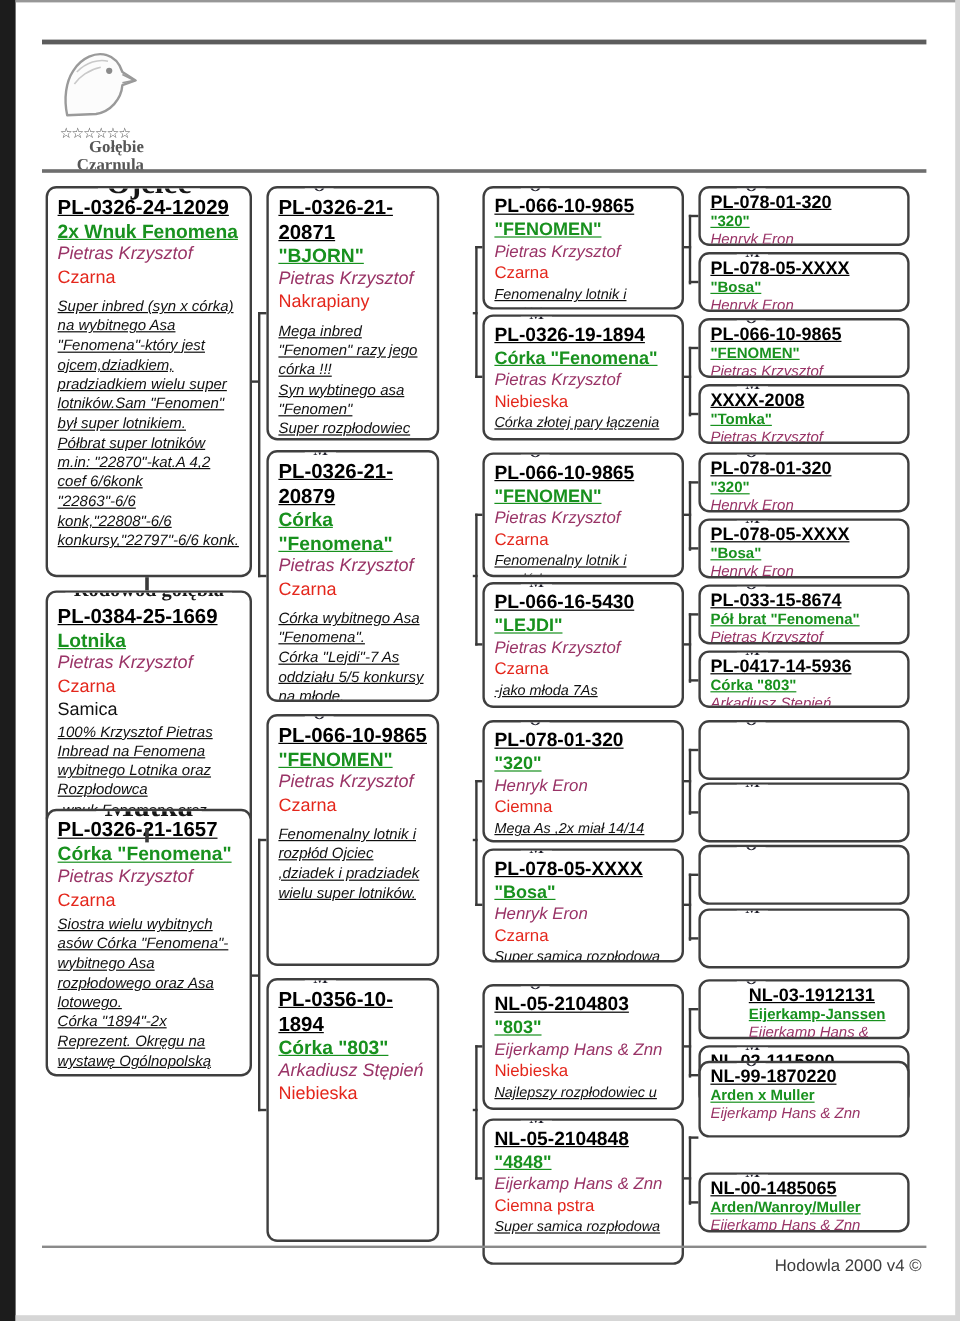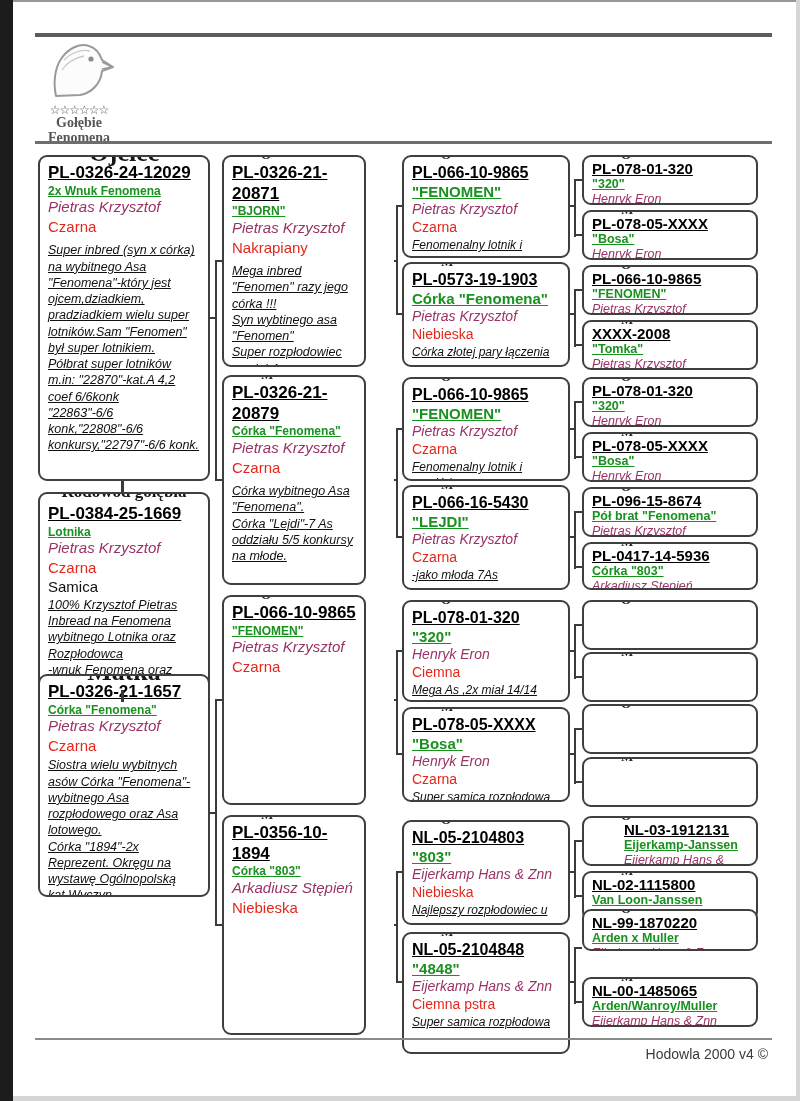--- a/index.html
+++ b/index.html
@@ -12,42 +12,42 @@
   .edge-bottom{position:absolute;left:13px;bottom:0;width:787px;height:5px;background:#d6d6d6;}
 
   .hr{position:absolute;background:#5c5c5c;}
   .hr1{left:35px;top:33px;width:737px;height:4px;}
   .hr2{left:35px;top:141px;width:737px;height:3px;background:#6e6e6e;}
   .hr3{left:35px;top:1038px;width:737px;height:2px;background:#8a8a8a;}
 
   
   .logo{position:absolute;left:38px;top:38px;width:82px;text-align:center;color:#5f5f5f;}
   .logo .stars{font-size:12px;letter-spacing:-1px;color:#4f4f4f;line-height:1;}
-  .logo .lg{font-family:"Liberation Serif",serif;font-weight:bold;font-size:14px;line-height:1.05;color:#565656;}
+  .logo .lg{font-family:"Liberation Serif",serif;font-weight:bold;font-size:14px;line-height:1.05;color:#565656;text-align:right;}
   h1.title{position:absolute;left:120px;top:40px;margin:0;font-size:29px;font-weight:bold;
            text-decoration:underline;letter-spacing:.2px;color:#0b0b0b;}
   .addr{position:absolute;left:121px;top:88px;font-size:16px;line-height:1.28;color:#1d1d1d;}
 
   
   .box{position:absolute;border:2px solid #3f3f3f;border-radius:9px;background:#fff;
        padding:6px 8px 4px 8px;box-sizing:border-box;overflow:hidden;}
   .col1{left:38px;width:172px;}
   .col2{left:222px;width:144px;}
   .col3{left:402px;width:168px;}
   .col4{left:582px;width:176px;}
 
   .btitle{position:absolute;top:-17px;left:50%;transform:translateX(-50%);background:#fff;
           padding:0 7px;font-family:"Liberation Serif",serif;font-weight:bold;font-size:26px;
           white-space:nowrap;color:#161616;line-height:1;}
   .btitle.small{font-size:17px;top:-11px;}
   .marker{position:absolute;top:-9px;left:30px;background:#fff;padding:0 7px;
           font-family:"Liberation Serif",serif;font-weight:bold;font-size:13px;color:#20202c;line-height:1;}
 
   .ring{font-weight:bold;text-decoration:underline;font-size:17px;line-height:1.22;color:#000;}
-  .name{font-weight:bold;text-decoration:underline;font-size:12px;line-height:1.2;color:#18911e;}
+  .name{font-weight:bold;text-decoration:underline;font-size:16px;line-height:1.2;color:#18911e;}
   .fancier{font-style:italic;font-size:15px;line-height:1.25;color:#993366;}
   .plumage{font-size:15px;line-height:1.3;color:#e4271c;}
   .sex{font-size:15px;line-height:1.3;color:#111;}
   .note{font-style:italic;text-decoration:underline;font-size:12.5px;line-height:1.3;
         margin-top:6px;white-space:pre-line;color:#101010;}
 
   .col3 .ring{font-size:16px;}
   .col3 .name{font-size:15px;}
   .col3 .fancier{font-size:14px;}
   .col3 .plumage{font-size:14px;}
@@ -74,21 +74,21 @@
 
   <div class="logo">
     <svg width="74" height="62" viewBox="0 0 74 62">
       <path d="M14 58 C11 44 13 30 19 21 C26 10 38 5 47 8 C54 10 58 16 60 22 L71 29 L60 33 C59 45 50 55 38 57 Z" fill="#fcfcfc" stroke="#9a9a9a" stroke-width="2" stroke-linejoin="round"></path>
       <circle cx="49" cy="21" r="2.6" fill="#8b8b8b"></circle>
       <path d="M60 24 L70 29 L60 31" fill="none" stroke="#9a9a9a" stroke-width="1.4"></path>
       <path d="M22 22 C30 14 40 11 48 13 M20 32 C24 26 32 20 42 18" fill="none" stroke="#c9c9c9" stroke-width="1.3"></path>
     </svg>
     <div class="stars">☆☆☆☆☆☆</div>
     <div class="lg">Gołębie</div>
-    <div class="lg">Fenomena</div>
+    <div class="lg">Czarnula</div>
   </div>
 
 
   <div class="hr hr2"></div>
 
   <div class="box col1" style="top:155px;height:326px;">
     <span class="btitle">Ojciec</span>
     <div class="ring">PL-0326-24-12029</div>
     <div class="name">2x Wnuk Fenomena</div>
     <div class="fancier">Pietras Krzysztof</div>
@@ -142,20 +142,21 @@
     <div class="note">Córka  wybitnego Asa "Fenomena".
 Córka "Lejdi"-7 As oddziału 5/5 konkursy na młode.</div>
   </div>
 
   <div class="box col2" style="top:595px;height:210px;">
     <span class="marker">O</span>
     <div class="ring">PL-066-10-9865</div>
     <div class="name">"FENOMEN"</div>
     <div class="fancier">Pietras Krzysztof</div>
     <div class="plumage">Czarna</div>
+    <div class="note">Fenomenalny lotnik i rozpłód Ojciec ,dziadek i pradziadek wielu super lotników.</div>
   </div>
 
   <div class="box col2" style="top:815px;height:220px;">
     <span class="marker">M</span>
     <div class="ring">PL-0356-10-1894</div>
     <div class="name">Córka "803"</div>
     <div class="fancier">Arkadiusz Stępień</div>
     <div class="plumage">Niebieska</div>
   </div>
 
@@ -163,21 +164,21 @@
     <span class="marker">O</span>
     <div class="ring">PL-066-10-9865</div>
     <div class="name">"FENOMEN"</div>
     <div class="fancier">Pietras Krzysztof</div>
     <div class="plumage">Czarna</div>
     <div class="note">Fenomenalny lotnik i rozpłód</div>
   </div>
 
   <div class="box col3" style="top:262px;height:105px;">
     <span class="marker">M</span>
-    <div class="ring">PL-0573-19-1903</div>
+    <div class="ring">PL-0326-19-1894</div>
     <div class="name">Córka "Fenomena"</div>
     <div class="fancier">Pietras Krzysztof</div>
     <div class="plumage">Niebieska</div>
     <div class="note">Córka złotej pary łączenia</div>
   </div>
 
   <div class="box col3" style="top:377px;height:104px;">
     <span class="marker">O</span>
     <div class="ring">PL-066-10-9865</div>
     <div class="name">"FENOMEN"</div>
@@ -262,21 +263,21 @@
     <div class="fancier">Henryk Eron</div>
   </div>
   <div class="box col4" style="top:432px;height:50px;">
     <span class="marker">M</span>
     <div class="ring">PL-078-05-XXXX</div>
     <div class="name">"Bosa"</div>
     <div class="fancier">Henryk Eron</div>
   </div>
   <div class="box col4" style="top:487px;height:50px;">
     <span class="marker">O</span>
-    <div class="ring">PL-096-15-8674</div>
+    <div class="ring">PL-033-15-8674</div>
     <div class="name">Pół brat "Fenomena"</div>
     <div class="fancier">Pietras Krzysztof</div>
   </div>
   <div class="box col4" style="top:542px;height:48px;">
     <span class="marker">M</span>
     <div class="ring">PL-0417-14-5936</div>
     <div class="name">Córka "803"</div>
     <div class="fancier">Arkadiusz Stępień</div>
   </div>
   <div class="box col4" style="top:600px;height:50px;">
@@ -308,21 +309,21 @@
     <div class="ring">NL-03-1912131</div>
     <div class="name">Eijerkamp-Janssen</div>
     <div class="fancier">Eijerkamp Hans &amp;  Znn</div>
   </div>
   <div class="box col4" style="top:871px;height:50px;">
     <span class="marker">M</span>
     <div class="ring">NL-02-1115800</div>
     <div class="name">Van Loon-Janssen</div>
     <div class="fancier">Eijerkamp Hans &amp;  Znn</div>
   </div>
-  <div class="box col4" style="top:909px;height:42px;">
+  <div class="box col4" style="top:884px;height:64px;">
     <span class="marker">O</span>
     <div class="ring">NL-99-1870220</div>
     <div class="name">Arden x Muller</div>
     <div class="fancier">Eijerkamp Hans &amp;  Znn</div>
   </div>
   <div class="box col4" style="top:977px;height:50px;">
     <span class="marker">M</span>
     <div class="ring">NL-00-1485065</div>
     <div class="name">Arden/Wanroy/Muller</div>
     <div class="fancier">Eijerkamp Hans &amp;  Znn</div>

